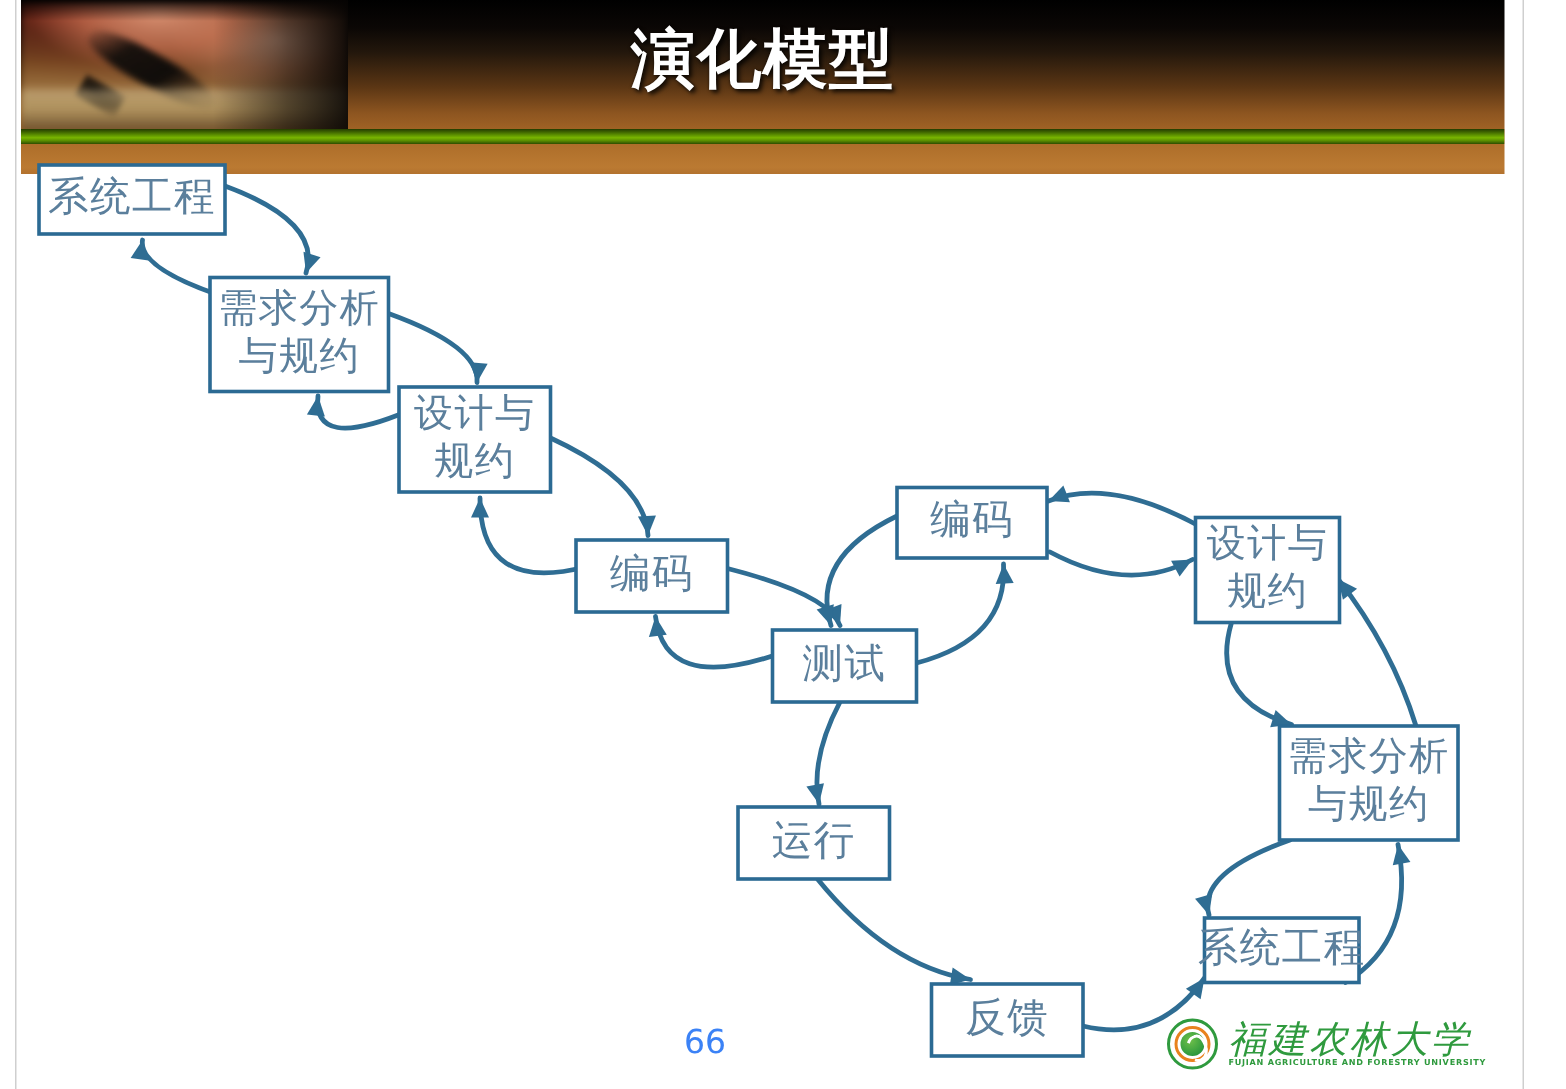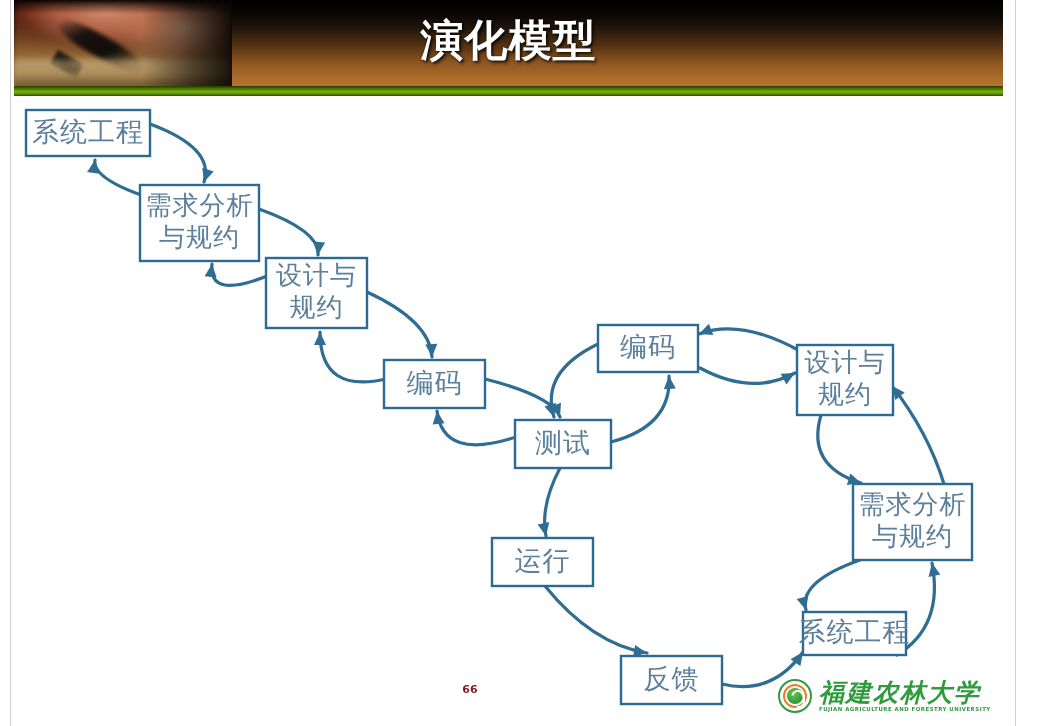--- a/index.html
+++ b/index.html
@@ -20,21 +20,21 @@
     background: #ffffff;
     box-sizing: border-box;
   }
 
   
   #banner {
     position: absolute;
     left: 14px;
     top: 0px;
     width: 989px;
-    height: 96px;
+    height: 116px;
     overflow: hidden;
     background: linear-gradient(to bottom,
         #000000 0%, #0b0705 16%, #23170c 30%,
         #5b3614 50%, #8d5520 65%, #ab6b28 80%, #bb7a32 96%, #b3722e 100%);
   }
   
   #banner-photo {
     position: absolute;
     left: 0px;
     top: 0px;
@@ -152,23 +152,23 @@
   }
 
   
   #page-number {
     position: absolute;
     left: 430px;
     top: 683px;
     width: 80px;
     text-align: center;
     font-family: "DejaVu Sans", sans-serif;
-    font-weight: bold;
-    font-size: 11px;
-    color: #7f1d1d;
+    font-weight: normal;
+    font-size: 22px;
+    color: #3b82f6;
   }
   #uni-logo {
     position: absolute;
     left: 778px;
     top: 673px;
     width: 200px;
     height: 46px;
     display: flex;
     align-items: center;
   }
@@ -198,21 +198,21 @@
     left: 11px; top: 9px;
     width: 10px; height: 14px;
     border: 2px solid #ffffff;
     border-radius: 60% 40% 55% 45%;
     border-left-color: transparent;
     transform: rotate(-25deg);
   }
   #uni-text { margin-left: 7px; line-height: 1; }
   #uni-name {
     font-family: "DejaVu Serif", serif;
-    font-weight: bold;
+    font-weight: normal;
     font-style: italic;
     font-size: 25px;
     color: #2f9a3e;
     letter-spacing: 2px;
     white-space: nowrap;
   }
   #uni-sub {
     margin-top: 2px;
     font-family: "DejaVu Sans", sans-serif;
     font-size: 5.4px;

